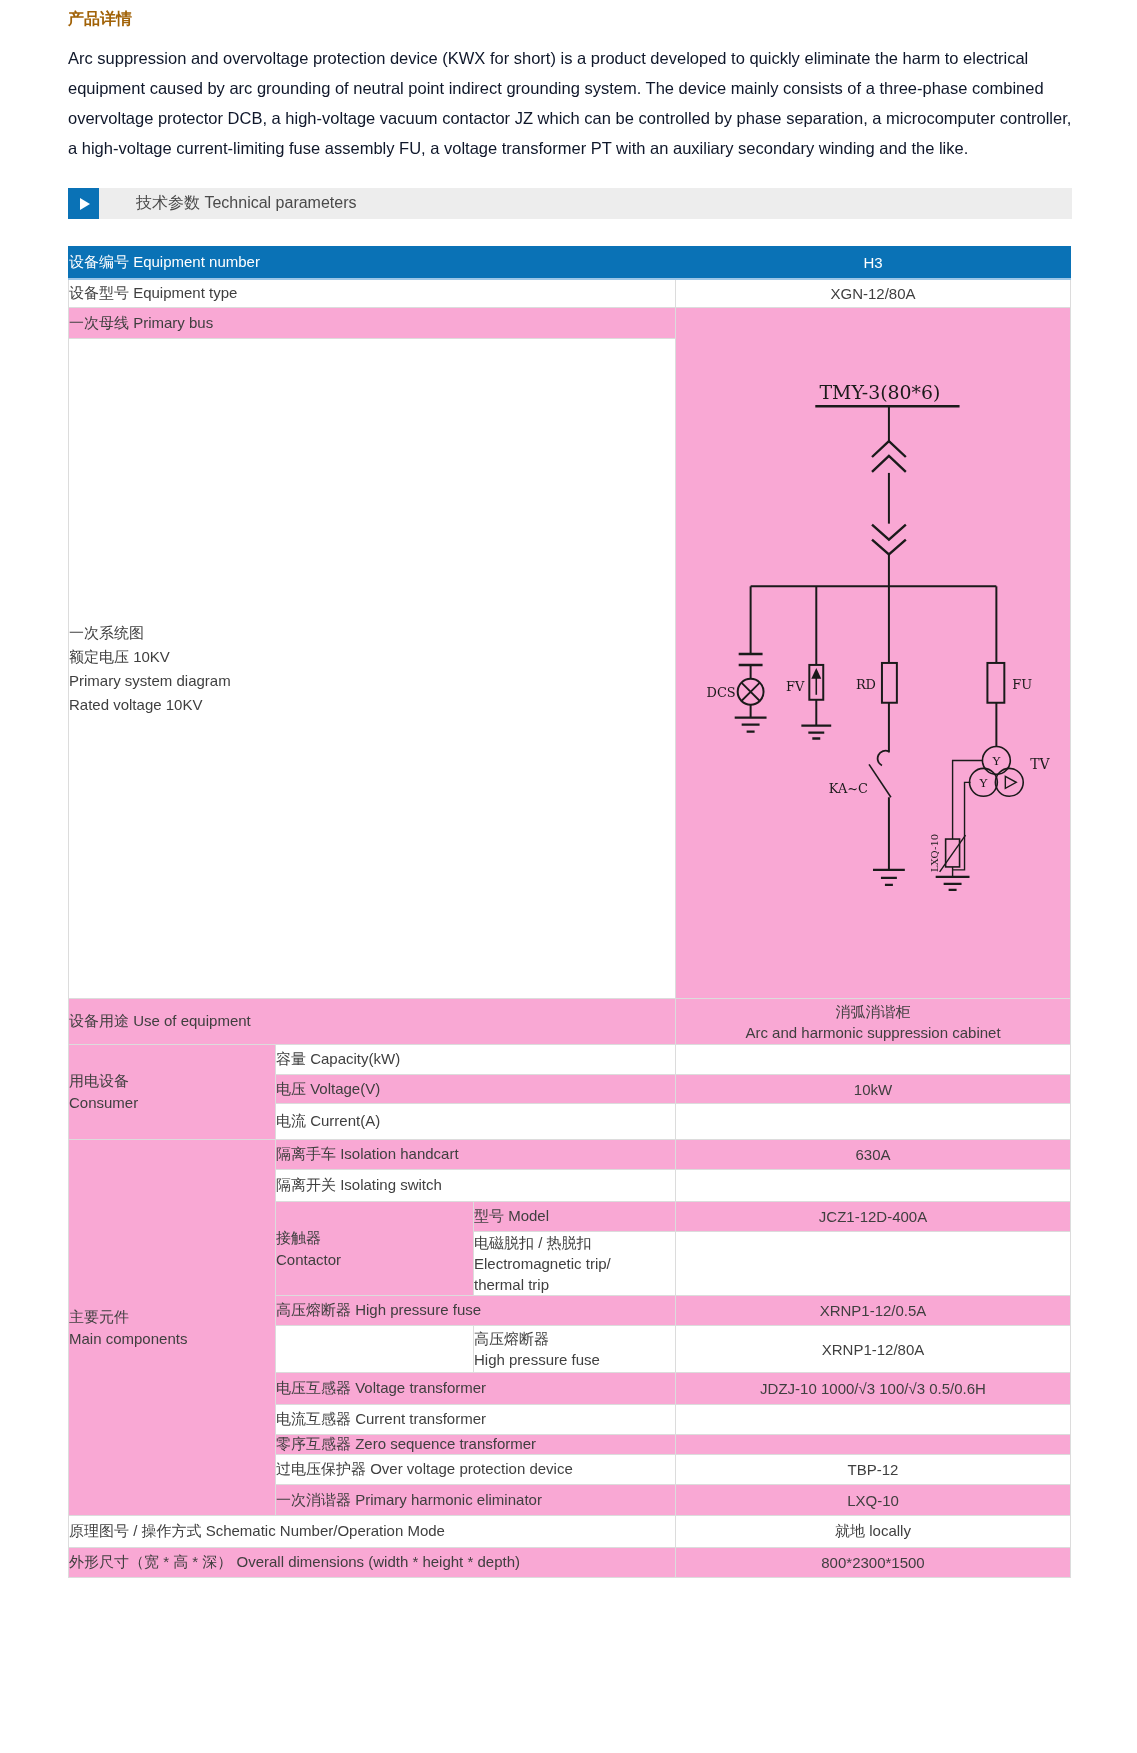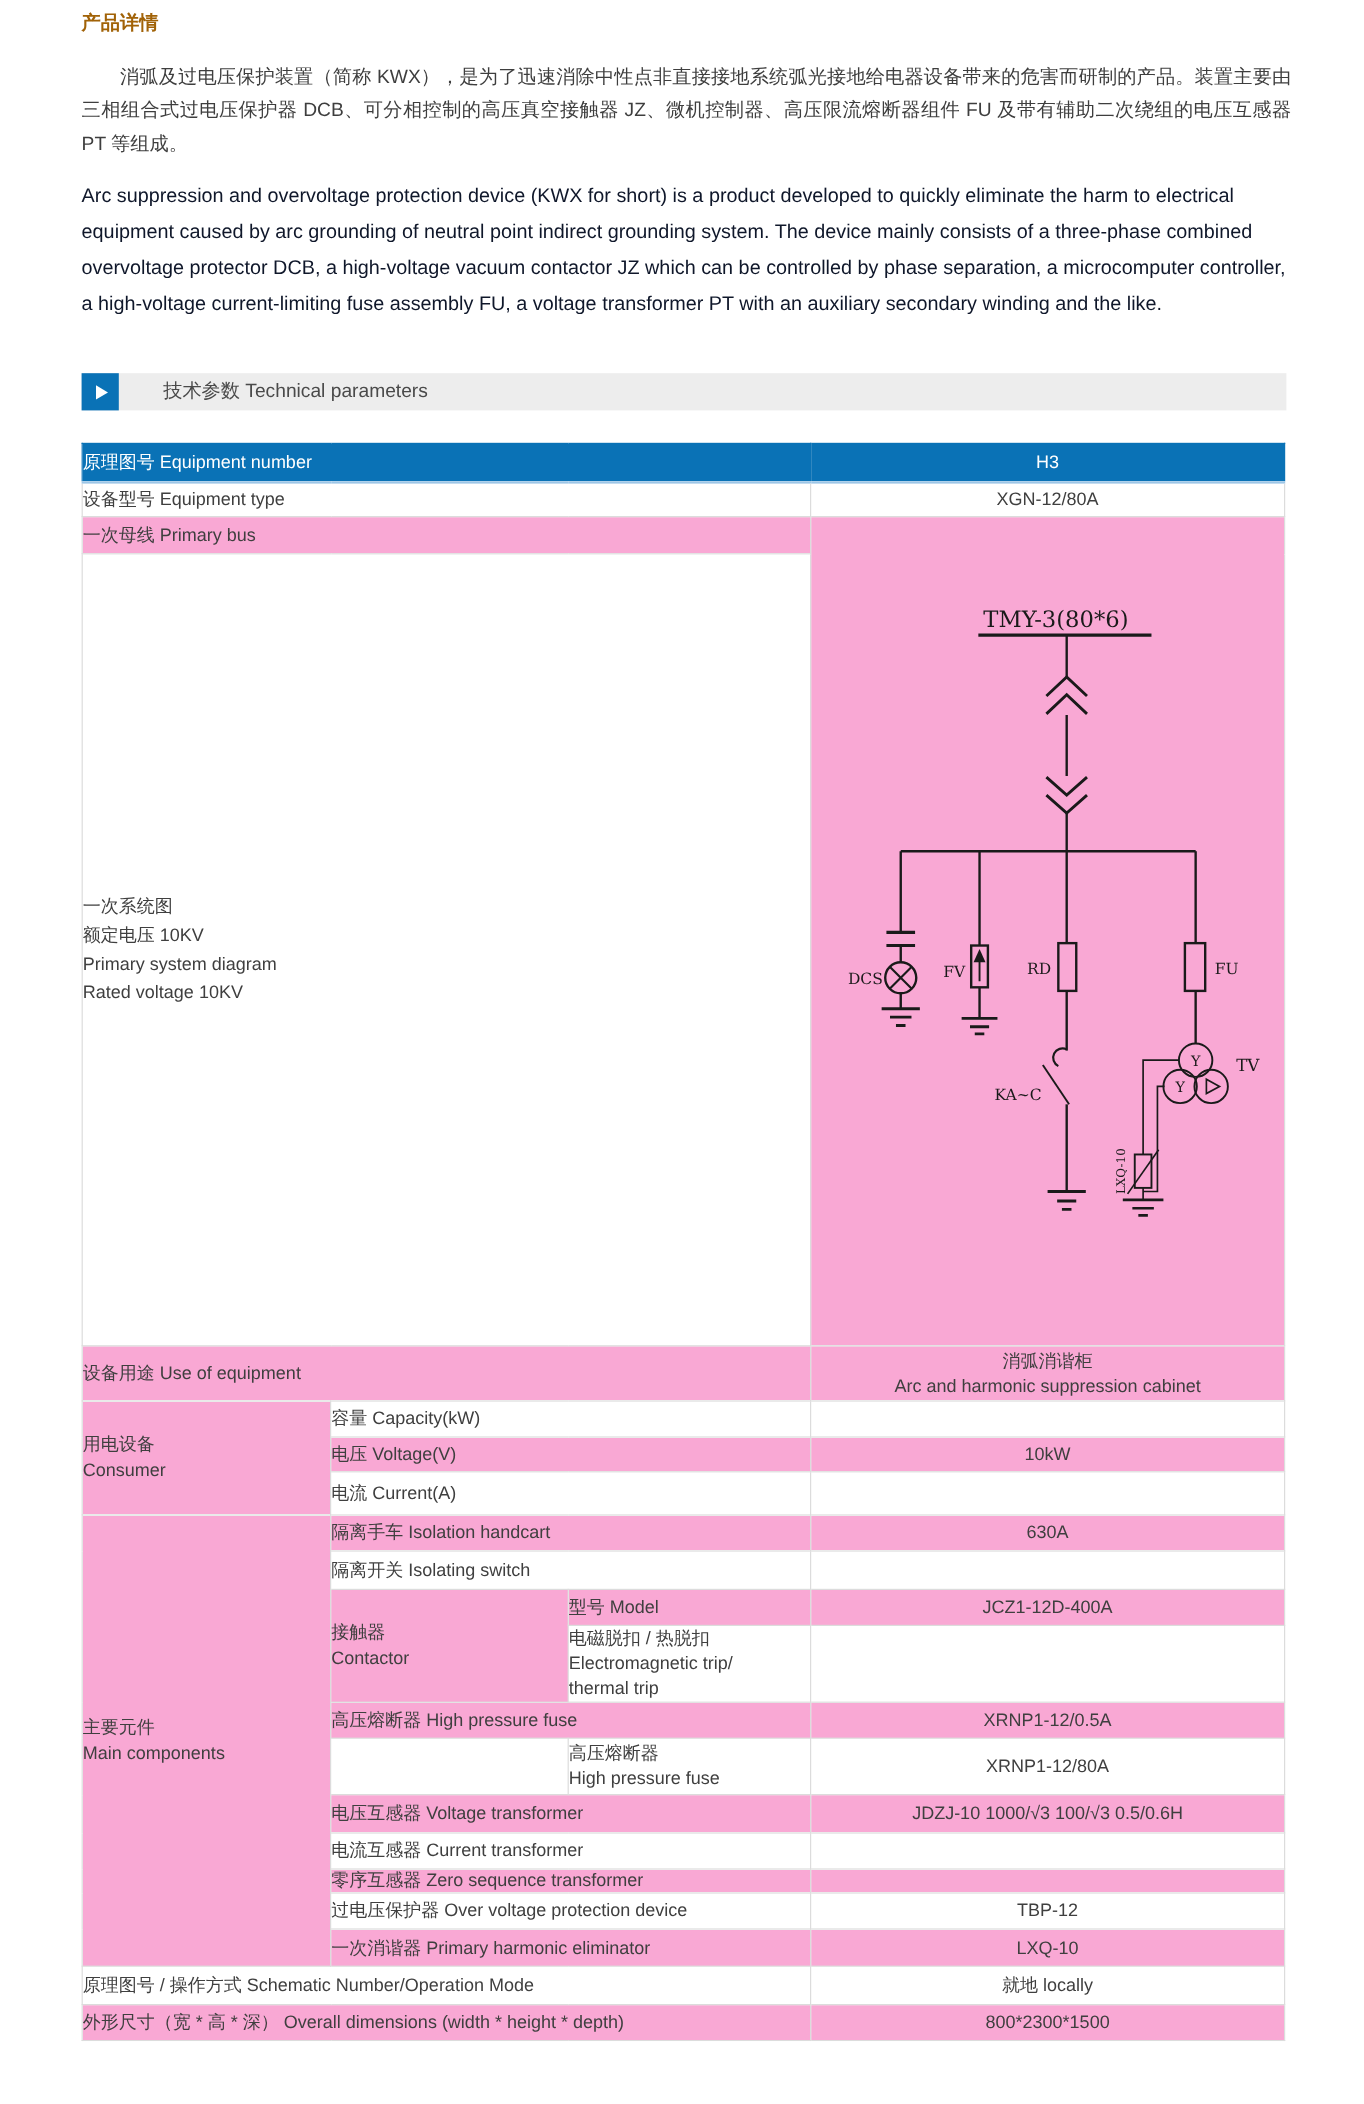--- a/index.html
+++ b/index.html
@@ -1,21 +1,21 @@
 <!DOCTYPE html>
 <html><head>
 <meta charset="utf-8">
 <style>
   html,body{margin:0;padding:0;background:#fff;}
   body{width:1137px;font-family:"Liberation Sans","DejaVu Sans",sans-serif;color:#404040;}
   .content{margin-left:68px;width:1004px;}
   .page-title{margin:0;padding-top:9px;font-size:16px;font-weight:bold;color:#a16207;}
   .para-zh{margin:21px 0 0 0;width:1008px;font-size:16px;line-height:28px;color:#3e3e3e;text-align:justify;text-indent:2em;}
   .para-en{margin:13px 0 0 0;width:1004px;font-size:16.5px;line-height:30px;color:#0f172a;text-align:left;}
-  .section-bar{margin-top:43px;height:31px;background:#ededed;display:flex;align-items:center;}
+  .section-bar{margin-top:25px;height:31px;background:#ededed;display:flex;align-items:center;}
   .section-icon{width:31px;height:31px;background:#0a72b6;display:flex;align-items:center;justify-content:center;flex:0 0 31px;}
   .tri{width:0;height:0;border-left:10px solid #fff;border-top:6px solid transparent;border-bottom:6px solid transparent;margin-left:3px;}
   .section-title{margin-left:37px;font-size:16px;color:#4a4a4a;}
 
   table.spec{margin-top:27px;border-collapse:collapse;table-layout:fixed;width:1002px;}
   table.spec td{border:1px solid #dcdcdc;font-size:15px;color:#3f3f3f;padding:0;vertical-align:middle;overflow:hidden;}
   td.lbl{text-align:left;padding-left:18px;}
   td.lbl2{text-align:left;padding-left:13px;}
   td.val{text-align:center;}
   .g{background:#f9a8d4;}
@@ -28,41 +28,40 @@
   svg.diagram{display:block;stroke:#1a1a1a;}
   svg.diagram text{stroke:none;fill:#1a1a1a;font-family:"DejaVu Serif","Liberation Serif",serif;}
 </style>
 </head>
 <body>
 
 <div class="content">
 
   <h1 class="page-title">产品详情</h1>
 
-  <p class="para-zh">消弧及过电压保护装置（简称 KWX），是为了迅速消除中性点非直接接地系统弧光接地给电器设备带来的危害而研制的产品。装置主要由三相组合式过电压保护器 DCB、可分相控制的高压真空接触器 JZ、微机控制器、高压限流熔断器组件 FU 及带有辅助二次绕组的电压互感器 PT 等组成。</p>
   <p class="para-en">Arc suppression and overvoltage protection device (KWX for short) is a product developed to quickly eliminate the harm to electrical equipment caused by arc grounding of neutral point indirect grounding system. The device mainly consists of a three-phase combined overvoltage protector DCB, a high-voltage vacuum contactor JZ which can be controlled by phase separation, a microcomputer controller, a high-voltage current-limiting fuse assembly FU, a voltage transformer PT with an auxiliary secondary winding and the like.</p>
 
   <div class="section-bar">
     <div class="section-icon">
         <div class="tri"></div>
       </div>
     <div class="section-title">技术参数 Technical parameters</div>
   </div>
 
   <table class="spec">
     <colgroup>
         <col style="width:207px">
         <col style="width:198px">
         <col style="width:202px">
         <col style="width:395px">
       </colgroup>
 
     <tbody>
         <tr class="row-head" style="height:32px">
-      <td class="lbl" colspan="3">原理图号 Equipment number</td>
+      <td class="lbl" colspan="3">设备编号 Equipment number</td>
       <td class="val">H3</td>
     </tr>
 
     <tr style="height:29px">
       <td class="lbl" colspan="3">设备型号 Equipment type</td>
       <td class="val">XGN-12/80A</td>
     </tr>
 
     <tr style="height:31px">
       <td class="lbl g" colspan="3">一次母线 Primary bus</td>

